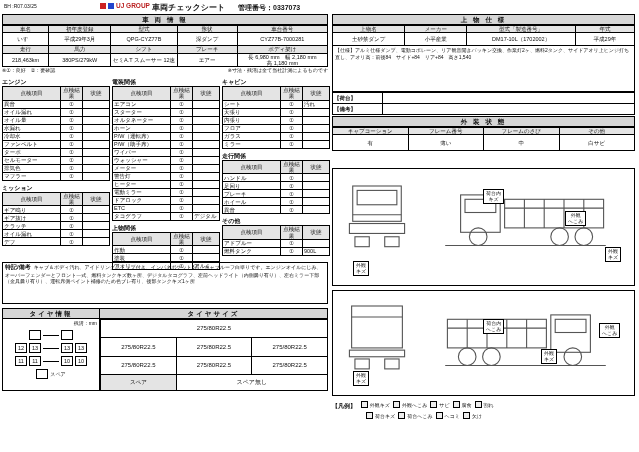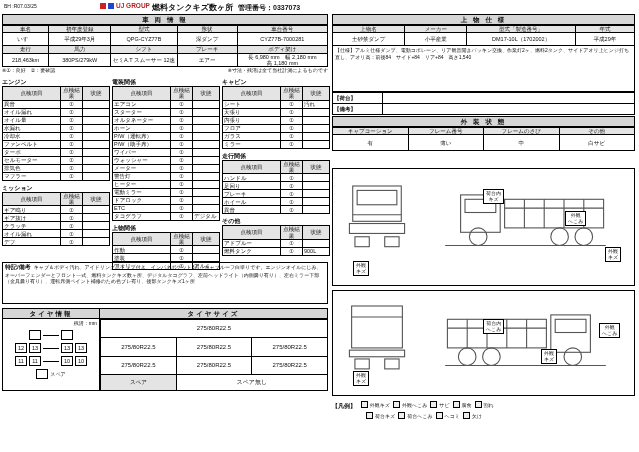--- a/index.html
+++ b/index.html
@@ -31,21 +31,21 @@
 </style>
 </head>
 <body>
 
 <div class="sheet">
 
   <div class="abs" style="left:4px;top:3px;font-size:5px;">BH :R07.03/25</div>
   <div class="abs" style="left:100px;top:2px;font-size:6.5px;font-weight:bold;color:#b22;">
     <span class="logo-sq"></span><span class="logo-sq2"></span><span>UJ GROUP</span>
   </div>
-  <div class="abs" style="left:152px;top:2px;font-size:8px;font-weight:bold;">燃料タンクキズ数ヶ所</div>
+  <div class="abs" style="left:152px;top:2px;font-size:8px;font-weight:bold;">車両チェックシート</div>
   <div class="abs" style="left:238px;top:3px;font-size:7px;font-weight:bold;">管理番号：0337073</div>
 
   <div class="abs" style="left:2px;top:14px;width:326px;">
     <div class="bar">車 両 情 報</div>
     <table>
       <colgroup>
           <col style="width:46px">
           <col style="width:62px">
           <col style="width:66px">
           <col style="width:60px">

